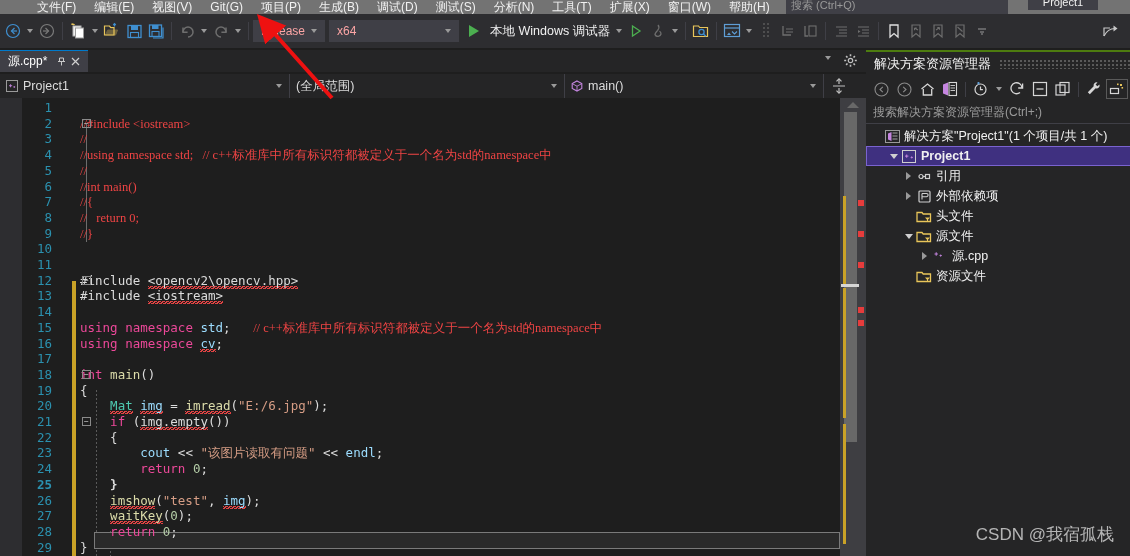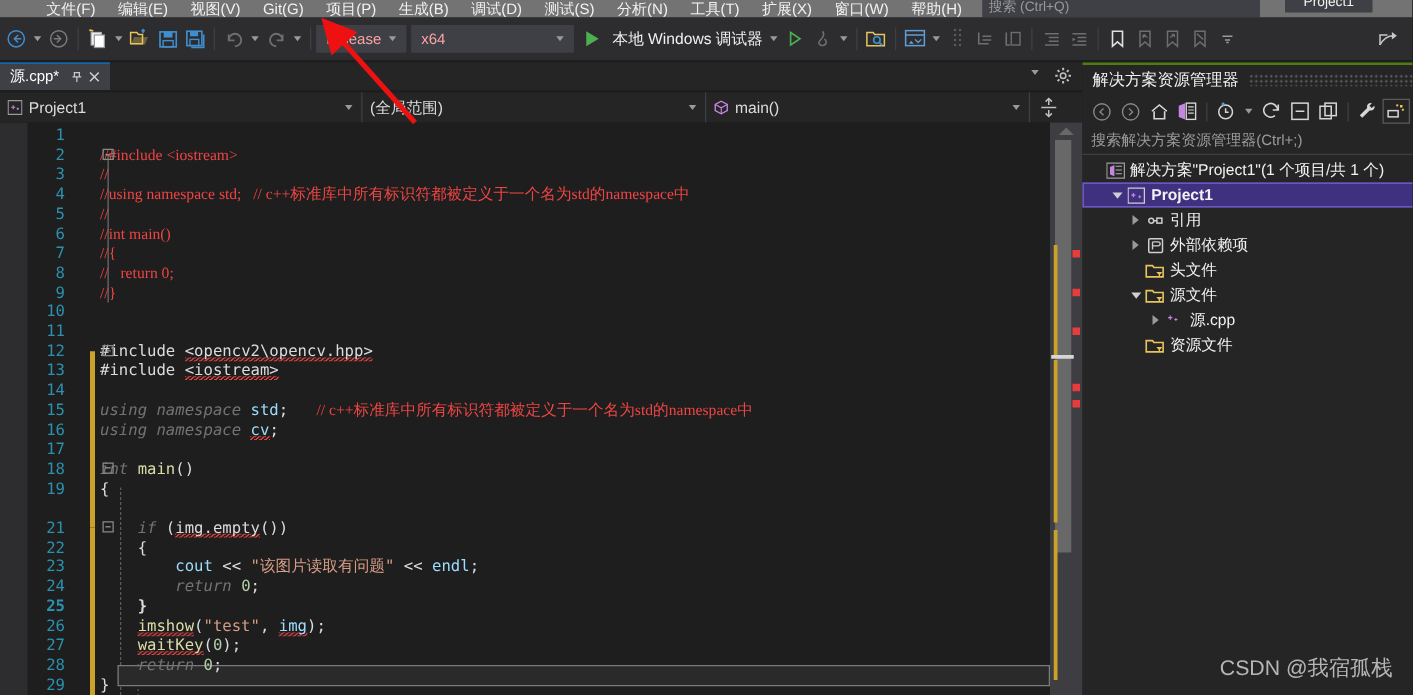--- a/index.html
+++ b/index.html
@@ -122,21 +122,21 @@
     border: 1px solid #8a8a8a; color: #c8c8c8; font-size: 8px;
     line-height: 7px; text-align: center; font-family: "DejaVu Sans Mono", monospace;
   }
   .foldline { position: absolute; left: 86px; width: 1px; background: #6d6d6d; }
   .guide { position: absolute; width: 1px;
            background: repeating-linear-gradient(to bottom,#5a5a5a 0 2px,transparent 2px 4px); }
   .sel-box { position: absolute; border: 1px solid #7a7a7a; background: #2a2a2a; }
 
   
   .c-cmt { color: #ef4444; font-family: Liberation Serif, serif; }
-  .c-kw  { color: #737373; font-style: italic; }
+  .c-kw  { color: #ec4899; }
   .c-str { color: #d69d85; }
   .c-typ { color: #4ec9b0; }
   .c-fn  { color: #dcdcaa; }
   .c-pre { color: #dcdcdc; }
   .c-num { color: #b5cea8; }
   .c-id  { color: #9cdcfe; }
   .sq { border-bottom: 2px solid transparent;
         background-image: repeating-linear-gradient(135deg,#e04343 0 1px,transparent 1px 2px);
         background-position: bottom left; background-size: 4px 3px;
         background-repeat: repeat-x; padding-bottom: 1px; }
@@ -516,20 +516,21 @@
         <div class="line" style="top: 143.3px; position: absolute; left: 0px; width: 840px;"><span class="lnum">10</span><span class="ltext"></span></div>
         <div class="line" style="top: 159px; position: absolute; left: 0px; width: 840px;"><span class="lnum">11</span><span class="ltext"></span></div>
         <div class="line" style="top: 174.7px; position: absolute; left: 0px; width: 840px;"><span class="lnum">12</span><span class="ltext"><span class="c-pre">#include</span> <span class="sq">&lt;opencv2\opencv.hpp&gt;</span></span></div>
         <div class="line" style="top: 190.4px; position: absolute; left: 0px; width: 840px;"><span class="lnum">13</span><span class="ltext"><span class="c-pre">#include</span> <span class="sq">&lt;iostream&gt;</span></span></div>
         <div class="line" style="top: 206.1px; position: absolute; left: 0px; width: 840px;"><span class="lnum">14</span><span class="ltext"></span></div>
         <div class="line" style="top: 221.8px; position: absolute; left: 0px; width: 768px;"><span class="lnum">15</span><span class="ltext"><span class="c-kw">using</span> <span class="c-kw">namespace</span> <span class="c-id">std</span>;   <span class="c-cmt">// c++标准库中所有标识符都被定义于一个名为std的namespace中</span></span></div>
         <div class="line" style="top: 237.5px; position: absolute; left: 0px; width: 840px;"><span class="lnum">16</span><span class="ltext"><span class="c-kw">using</span> <span class="c-kw">namespace</span> <span class="c-id sq">cv</span>;</span></div>
         <div class="line" style="top: 253.2px; position: absolute; left: 0px; width: 840px;"><span class="lnum">17</span><span class="ltext"></span></div>
         <div class="line" style="top: 268.9px; position: absolute; left: 0px; width: 840px;"><span class="lnum">18</span><span class="ltext"><span class="c-kw">int</span> <span class="c-fn">main</span>()</span></div>
         <div class="line" style="top: 284.6px; position: absolute; left: 0px; width: 840px;"><span class="lnum">19</span><span class="ltext">{</span></div>
+        <div class="line" style="top: 300.3px; position: absolute; left: 0px; width: 840px;"><span class="lnum">20</span><span class="ltext">    <span class="c-typ sq">Mat</span> <span class="c-id sq">img</span> = <span class="c-fn sq">imread</span>(<span class="c-str">"E:/6.jpg"</span>);</span></div>
         <div class="line" style="top: 316px; position: absolute; left: 0px; width: 840px;"><span class="lnum">21</span><span class="ltext">    <span class="c-kw">if</span> (<span class=" sq">img.empty</span>())</span></div>
         <div class="line" style="top: 331.7px; position: absolute; left: 0px; width: 840px;"><span class="lnum">22</span><span class="ltext">    {</span></div>
         <div class="line" style="top: 347.4px; position: absolute; left: 0px; width: 768px;"><span class="lnum">23</span><span class="ltext">        <span class="c-id">cout</span> &lt;&lt; <span class="c-str">"该图片读取有问题"</span> &lt;&lt; <span class="c-id">endl</span>;</span></div>
         <div class="line" style="top: 363.1px; position: absolute; left: 0px; width: 840px;"><span class="lnum">24</span><span class="ltext">        <span class="c-kw">return</span> <span class="c-num">0</span>;</span></div>
         <div class="line" style="top: 378.8px; position: absolute; left: 0px; width: 840px; font-weight: bold;"><span class="lnum">25</span><span class="ltext">    }</span></div>
         <div class="line" style="top: 394.5px; position: absolute; left: 0px; width: 840px;"><span class="lnum">26</span><span class="ltext">    <span class="c-fn sq">imshow</span>(<span class="c-str">"test"</span>, <span class="c-id sq">img</span>);</span></div>
         <div class="line" style="top: 410.2px; position: absolute; left: 0px; width: 840px;"><span class="lnum">27</span><span class="ltext">    <span class="c-fn sq">waitKey</span>(<span class="c-num">0</span>);</span></div>
         <div class="line" style="top: 425.9px; position: absolute; left: 0px; width: 840px;"><span class="lnum">28</span><span class="ltext">    <span class="c-kw">return</span> <span class="c-num">0</span>;</span></div>
         <div class="line" style="top: 441.6px; position: absolute; left: 0px; width: 840px;"><span class="lnum">29</span><span class="ltext">}</span></div>
         <div class="fold" style="top: 20.7px;">−</div>

